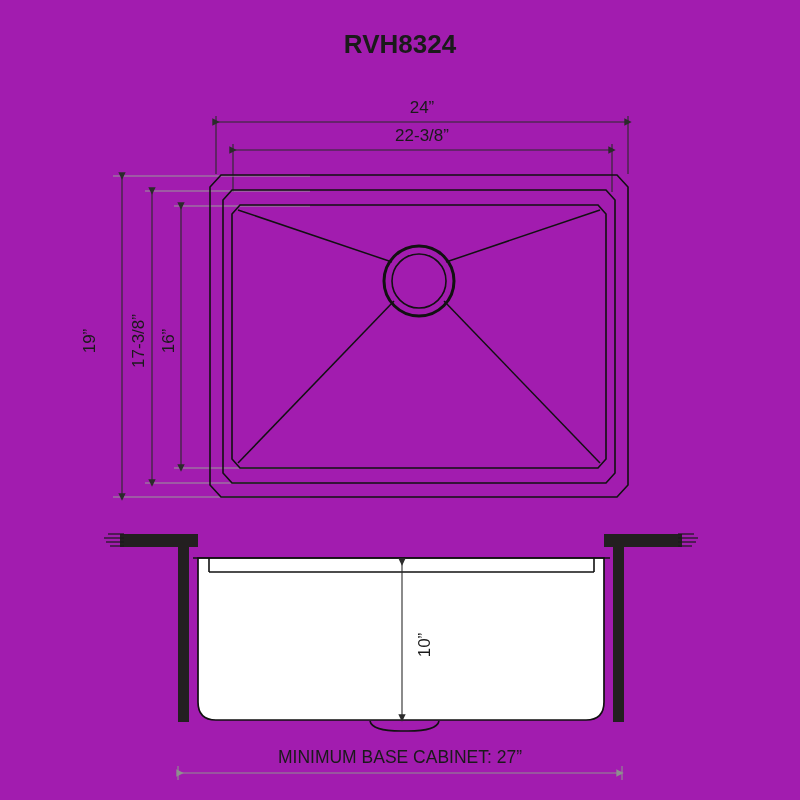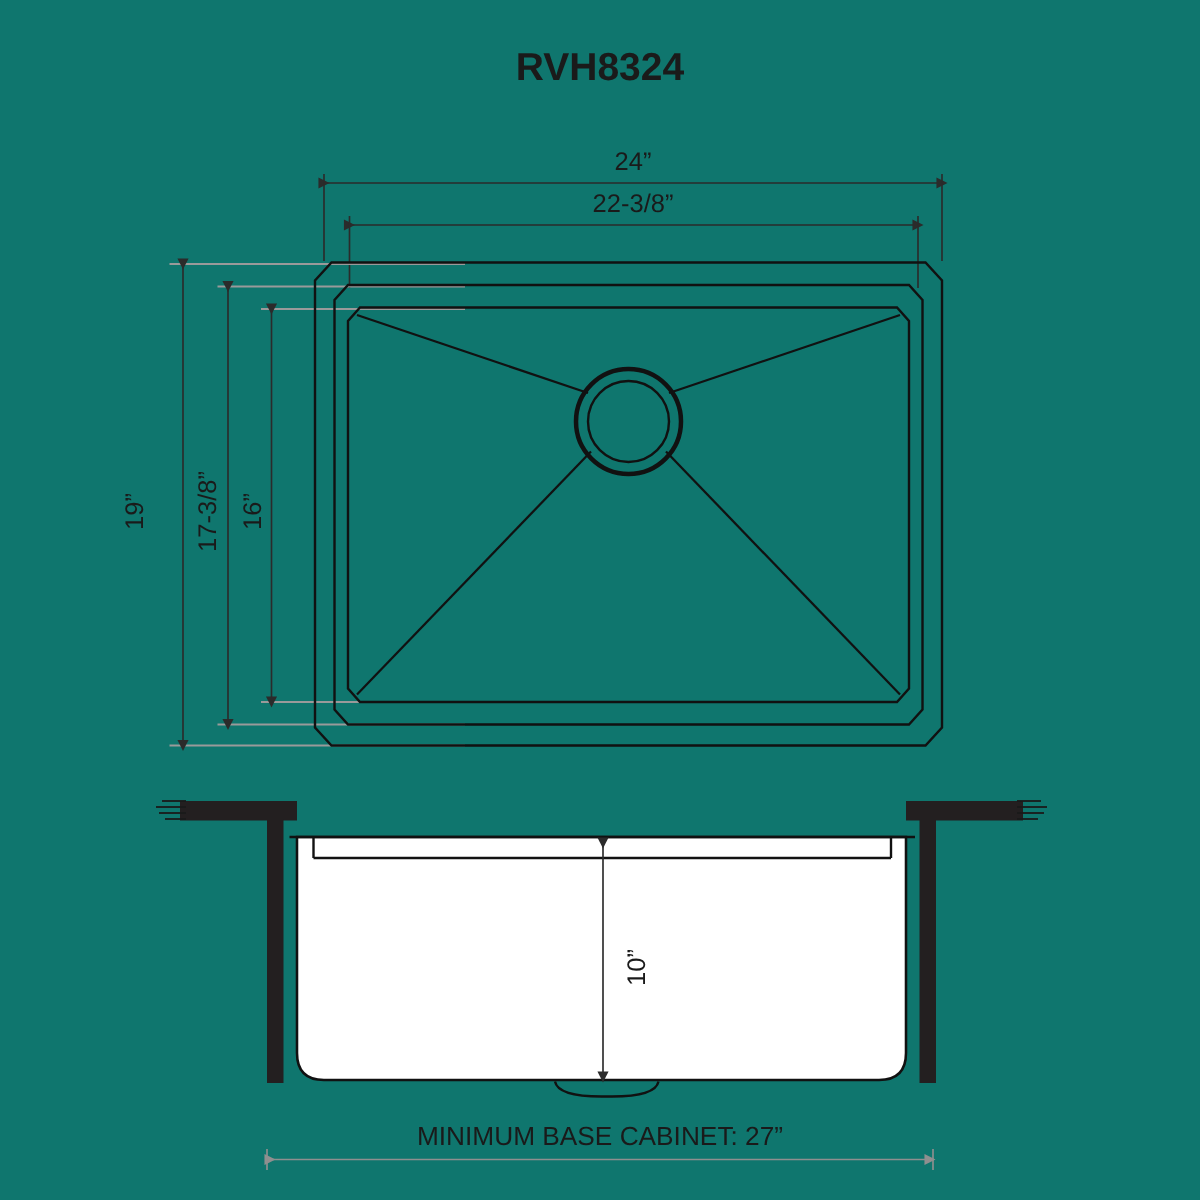--- a/index.html
+++ b/index.html
@@ -10,21 +10,21 @@
   body {
     width: 800px;
     height: 800px;
     font-family: "Liberation Sans", sans-serif;
     overflow: hidden;
   }
   #spec-sheet {
     position: relative;
     width: 800px;
     height: 800px;
-    background: #0f766e;
+    background: #a21caf;
   }
   #drawing-svg {
     position: absolute;
     top: 0;
     left: 0;
     width: 800px;
     height: 800px;
   }
   .ttl {
     font-family: "Liberation Sans", sans-serif;

